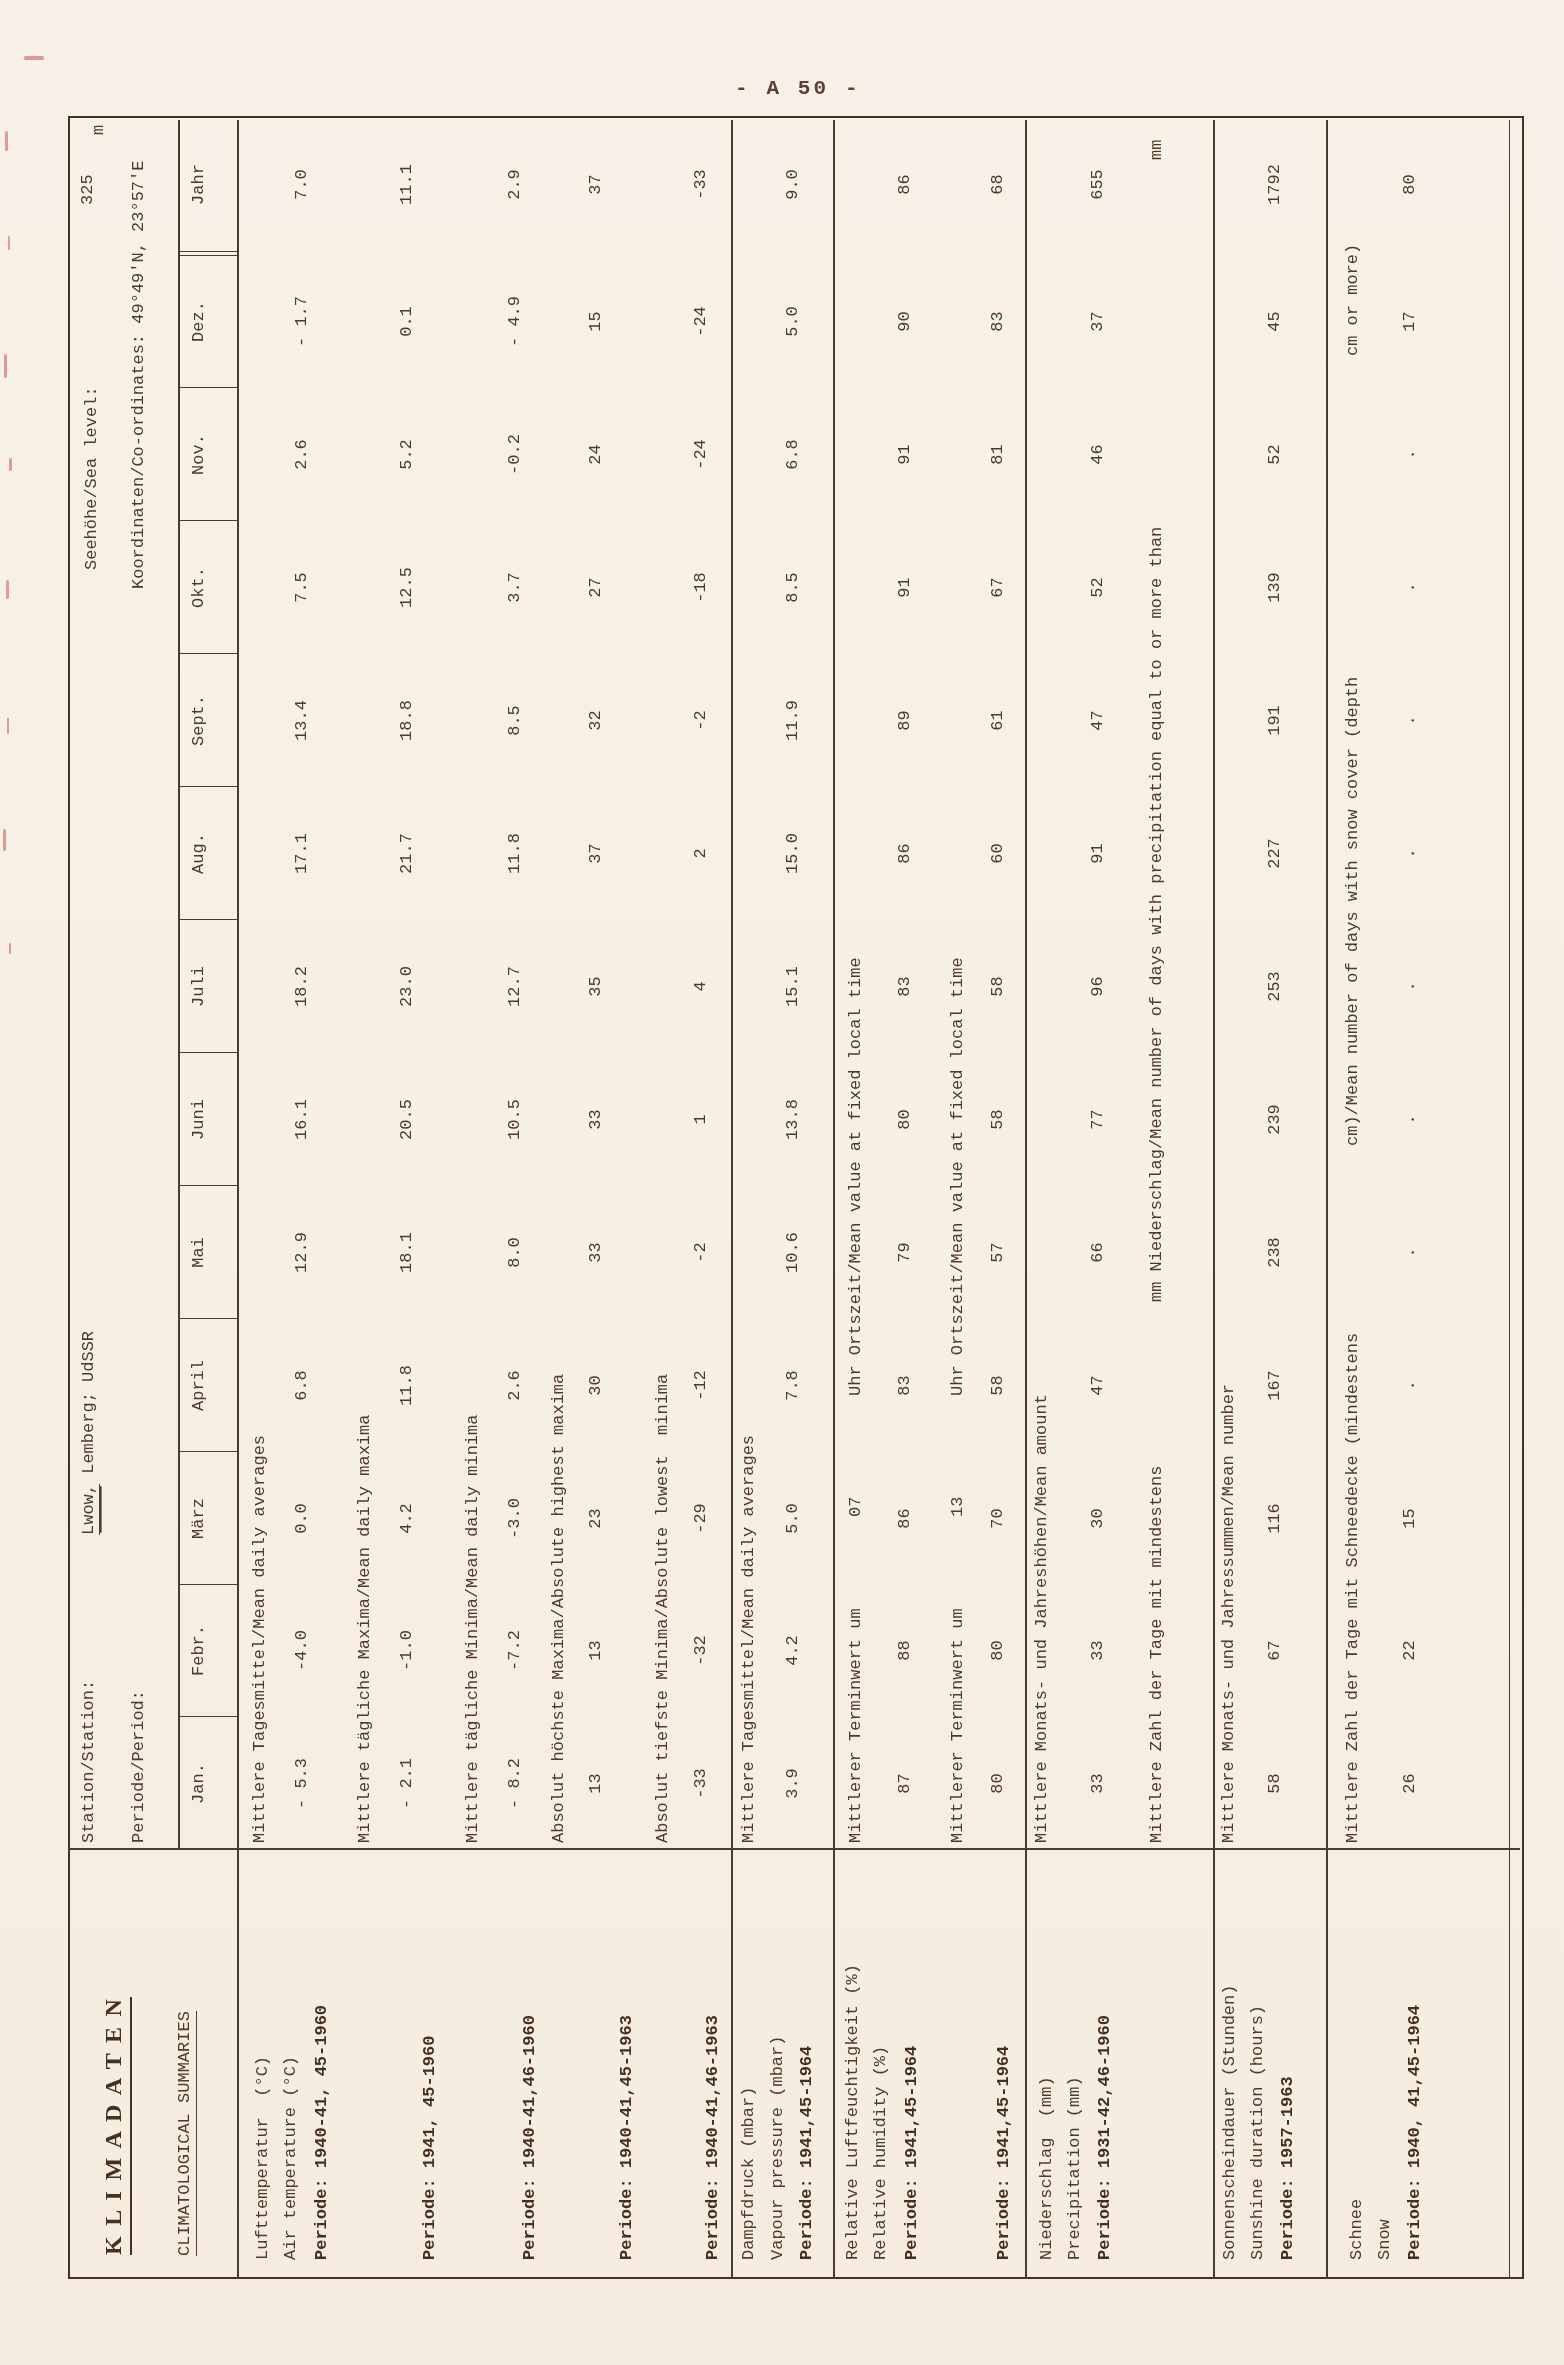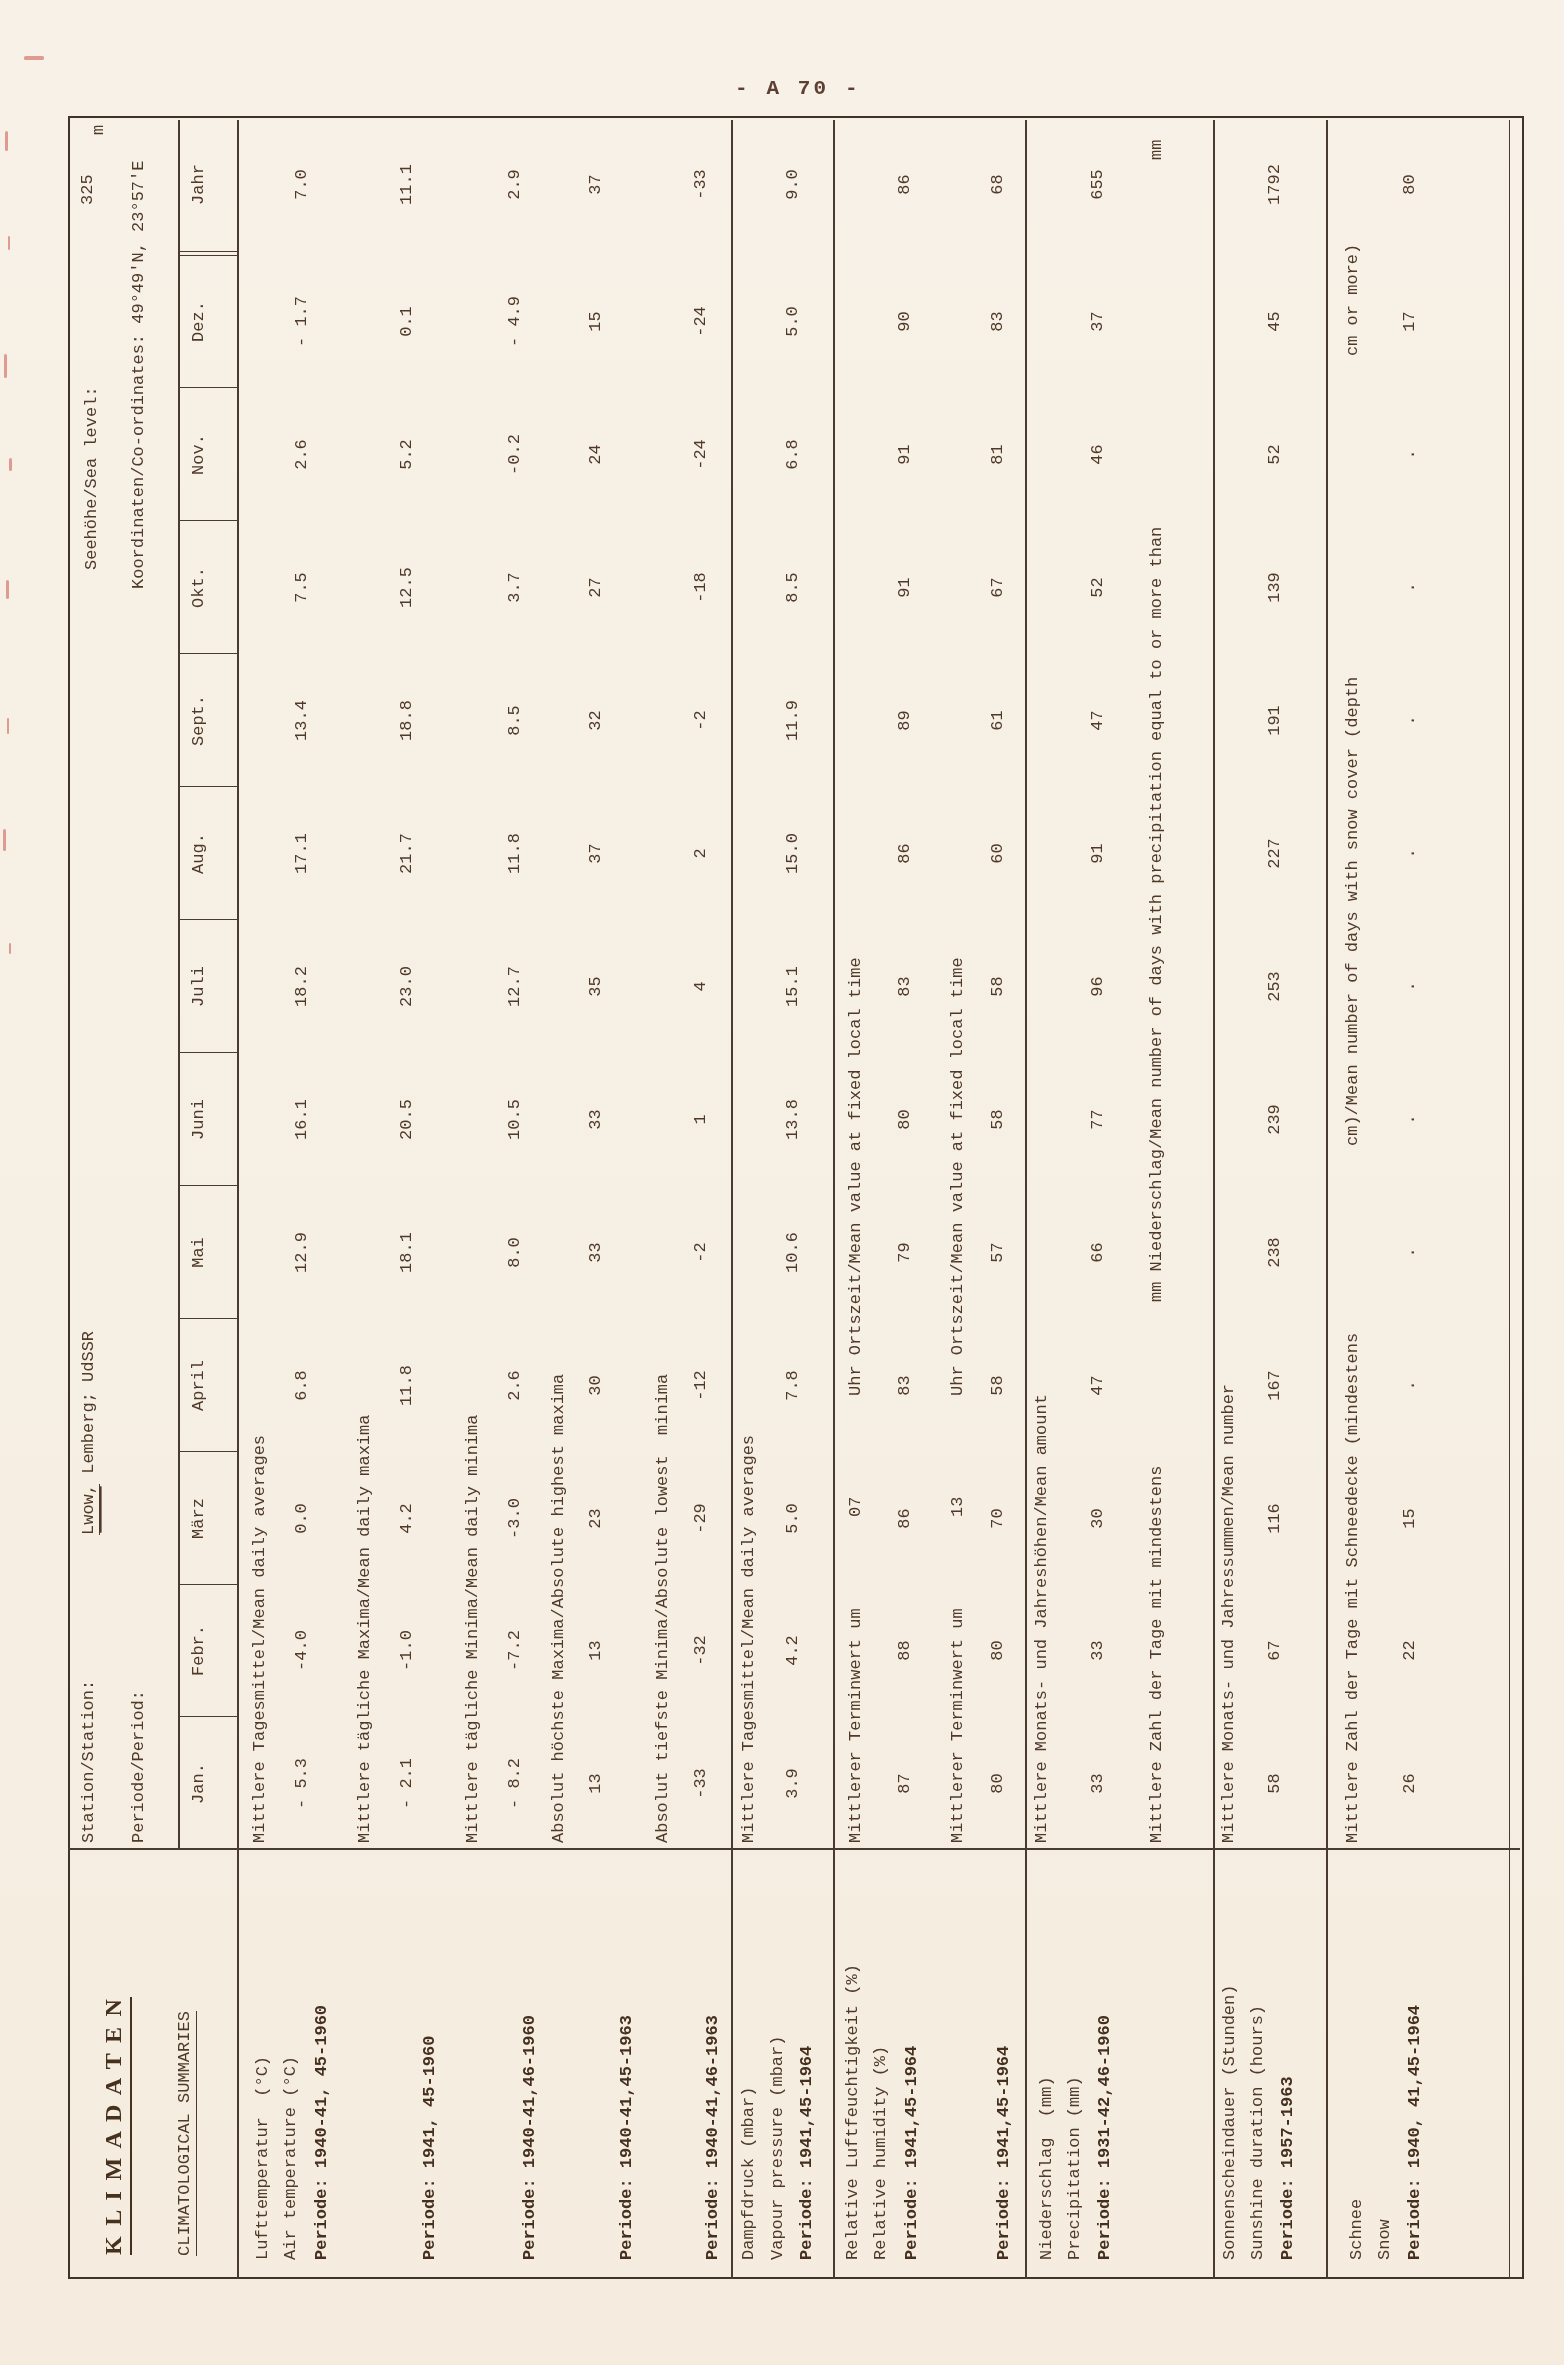--- a/index.html
+++ b/index.html
@@ -17,21 +17,21 @@
   .hl{position:absolute;background:#493b2f;height:1.6px;}
   .vl{position:absolute;background:#493b2f;width:1.6px;}
   .klima{position:absolute;font-family:"Liberation Serif","DejaVu Serif",serif;font-weight:700;font-size:24px;letter-spacing:2.3px;color:#46301e;border-bottom:2.3px solid #46301e;padding-bottom:3.1px;white-space:pre;}
   .clim{position:absolute;font-size:17px;border-bottom:1.6px solid #4f3a2a;padding-bottom:1.6px;white-space:pre;}
   .u2{border-bottom:1.6px solid currentColor;box-shadow:0 3.9px 0 -2.3px currentColor;padding-bottom:0.8px;}
   .mark{position:absolute;background:rgba(197,70,62,.5);border-radius:1.6px;}
 </style>
 </head>
 <body>
 
-<div class="page-number">- A 70 -</div>
+<div class="page-number">- A 50 -</div>
 
 <div class="mark" style="left:4.7px;top:131px;width:3.1px;height:20.3px"></div>
 <div class="mark" style="left:7.8px;top:236px;width:2.3px;height:14px"></div>
 <div class="mark" style="left:3.9px;top:354px;width:3.1px;height:23.5px"></div>
 <div class="mark" style="left:9.4px;top:458px;width:2.3px;height:12.5px"></div>
 <div class="mark" style="left:5.5px;top:580px;width:3.1px;height:19px"></div>
 <div class="mark" style="left:7px;top:718px;width:2.3px;height:15.6px"></div>
 <div class="mark" style="left:3.1px;top:829px;width:3.1px;height:22px"></div>
 <div class="mark" style="left:8.6px;top:943px;width:2.3px;height:11px"></div>
 <div class="mark" style="left:23.5px;top:56px;width:20.3px;height:3.9px"></div>

